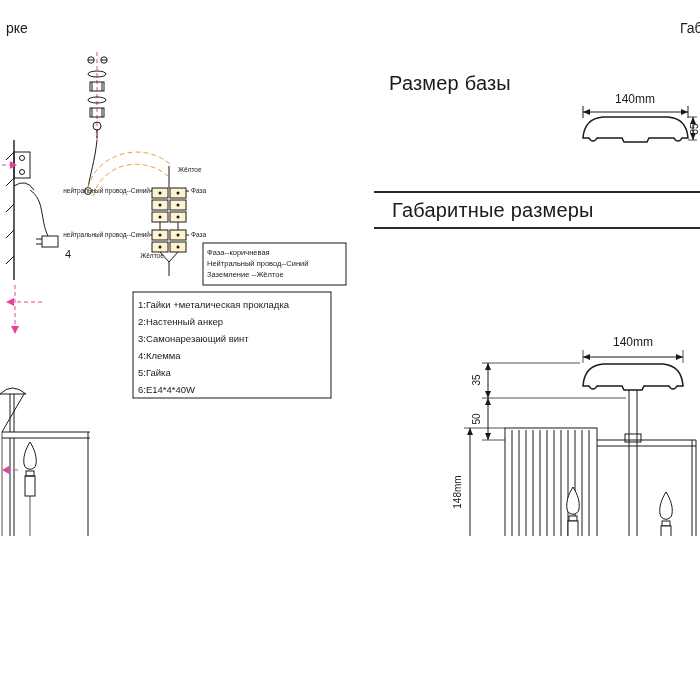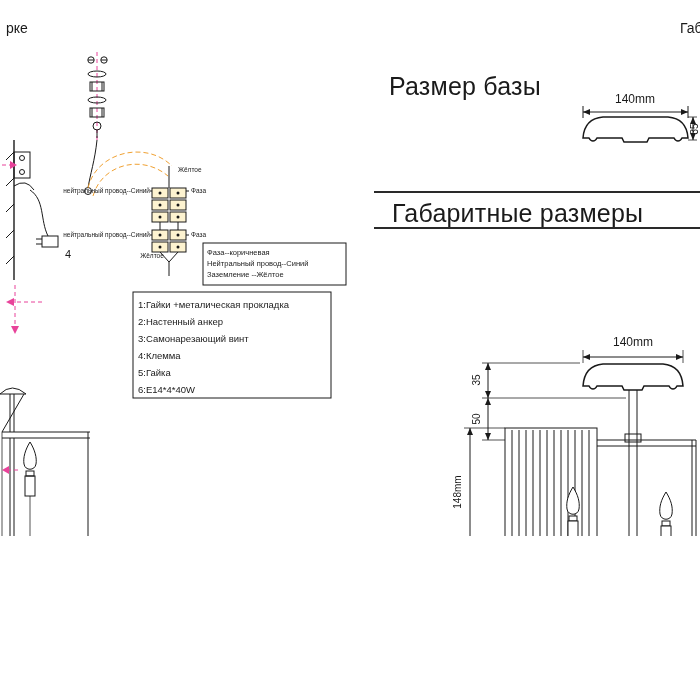--- a/index.html
+++ b/index.html
@@ -1,19 +1,19 @@
 <!DOCTYPE html>
 <html><head>
 <meta charset="utf-8">
 <style>
   html,body{margin:0;padding:0;background:#fff;}
   .canvas{position:relative;width:700px;height:536px;background:#fff;overflow:hidden;
           font-family:"Liberation Sans",sans-serif;color:#1a1a1a;}
   .abs{position:absolute;}
-  .h-large{font-size:25px;letter-spacing:.2px;}
+  .h-large{font-size:20px;letter-spacing:.2px;}
   .frag{font-size:14px;}
   .rule{position:absolute;background:#2a2a2a;height:2px;}
   .footer{position:absolute;width:700px;text-align:center;font-size:15px;}
   .footer-rule{position:absolute;background:#1a1a1a;height:2px;width:700px;}
   svg{font-family:"Liberation Sans",sans-serif;}
   svg text{fill:#1a1a1a;}
   .dim{font-size:12px;}
   .dimS{font-size:10px;}
   .tiny{font-size:6.5px;}
   .leg{font-size:7.5px;}

